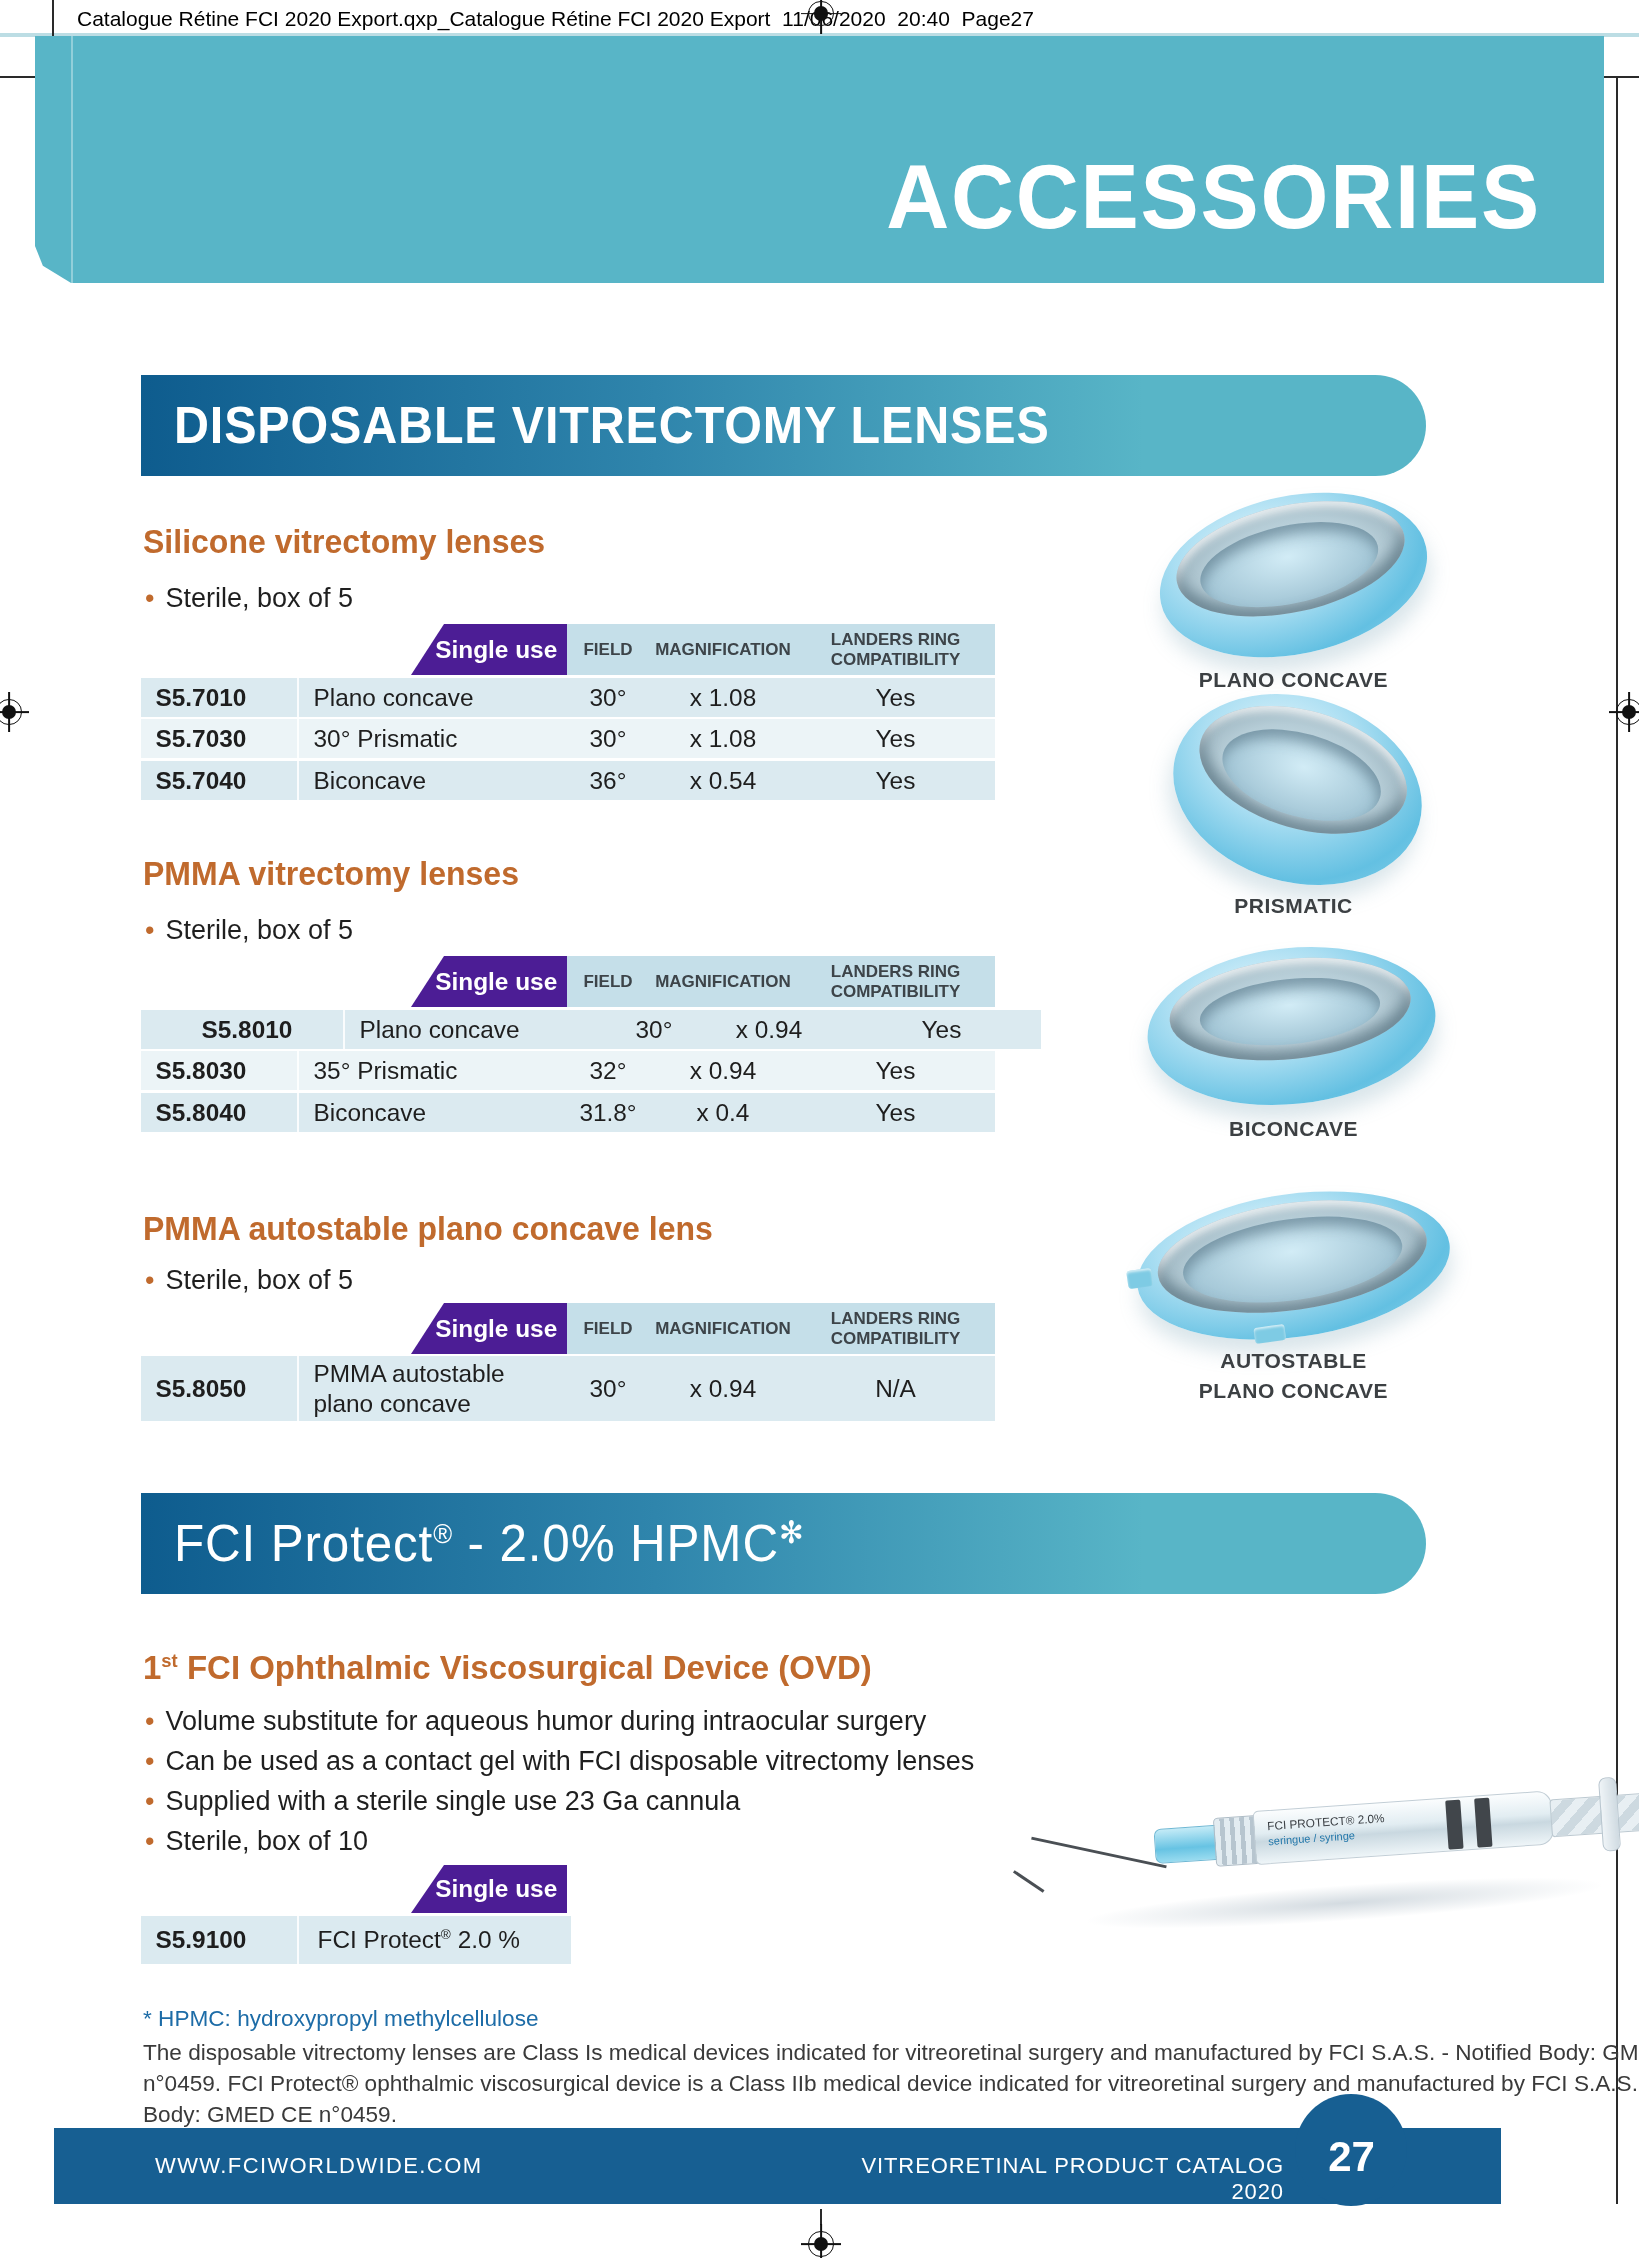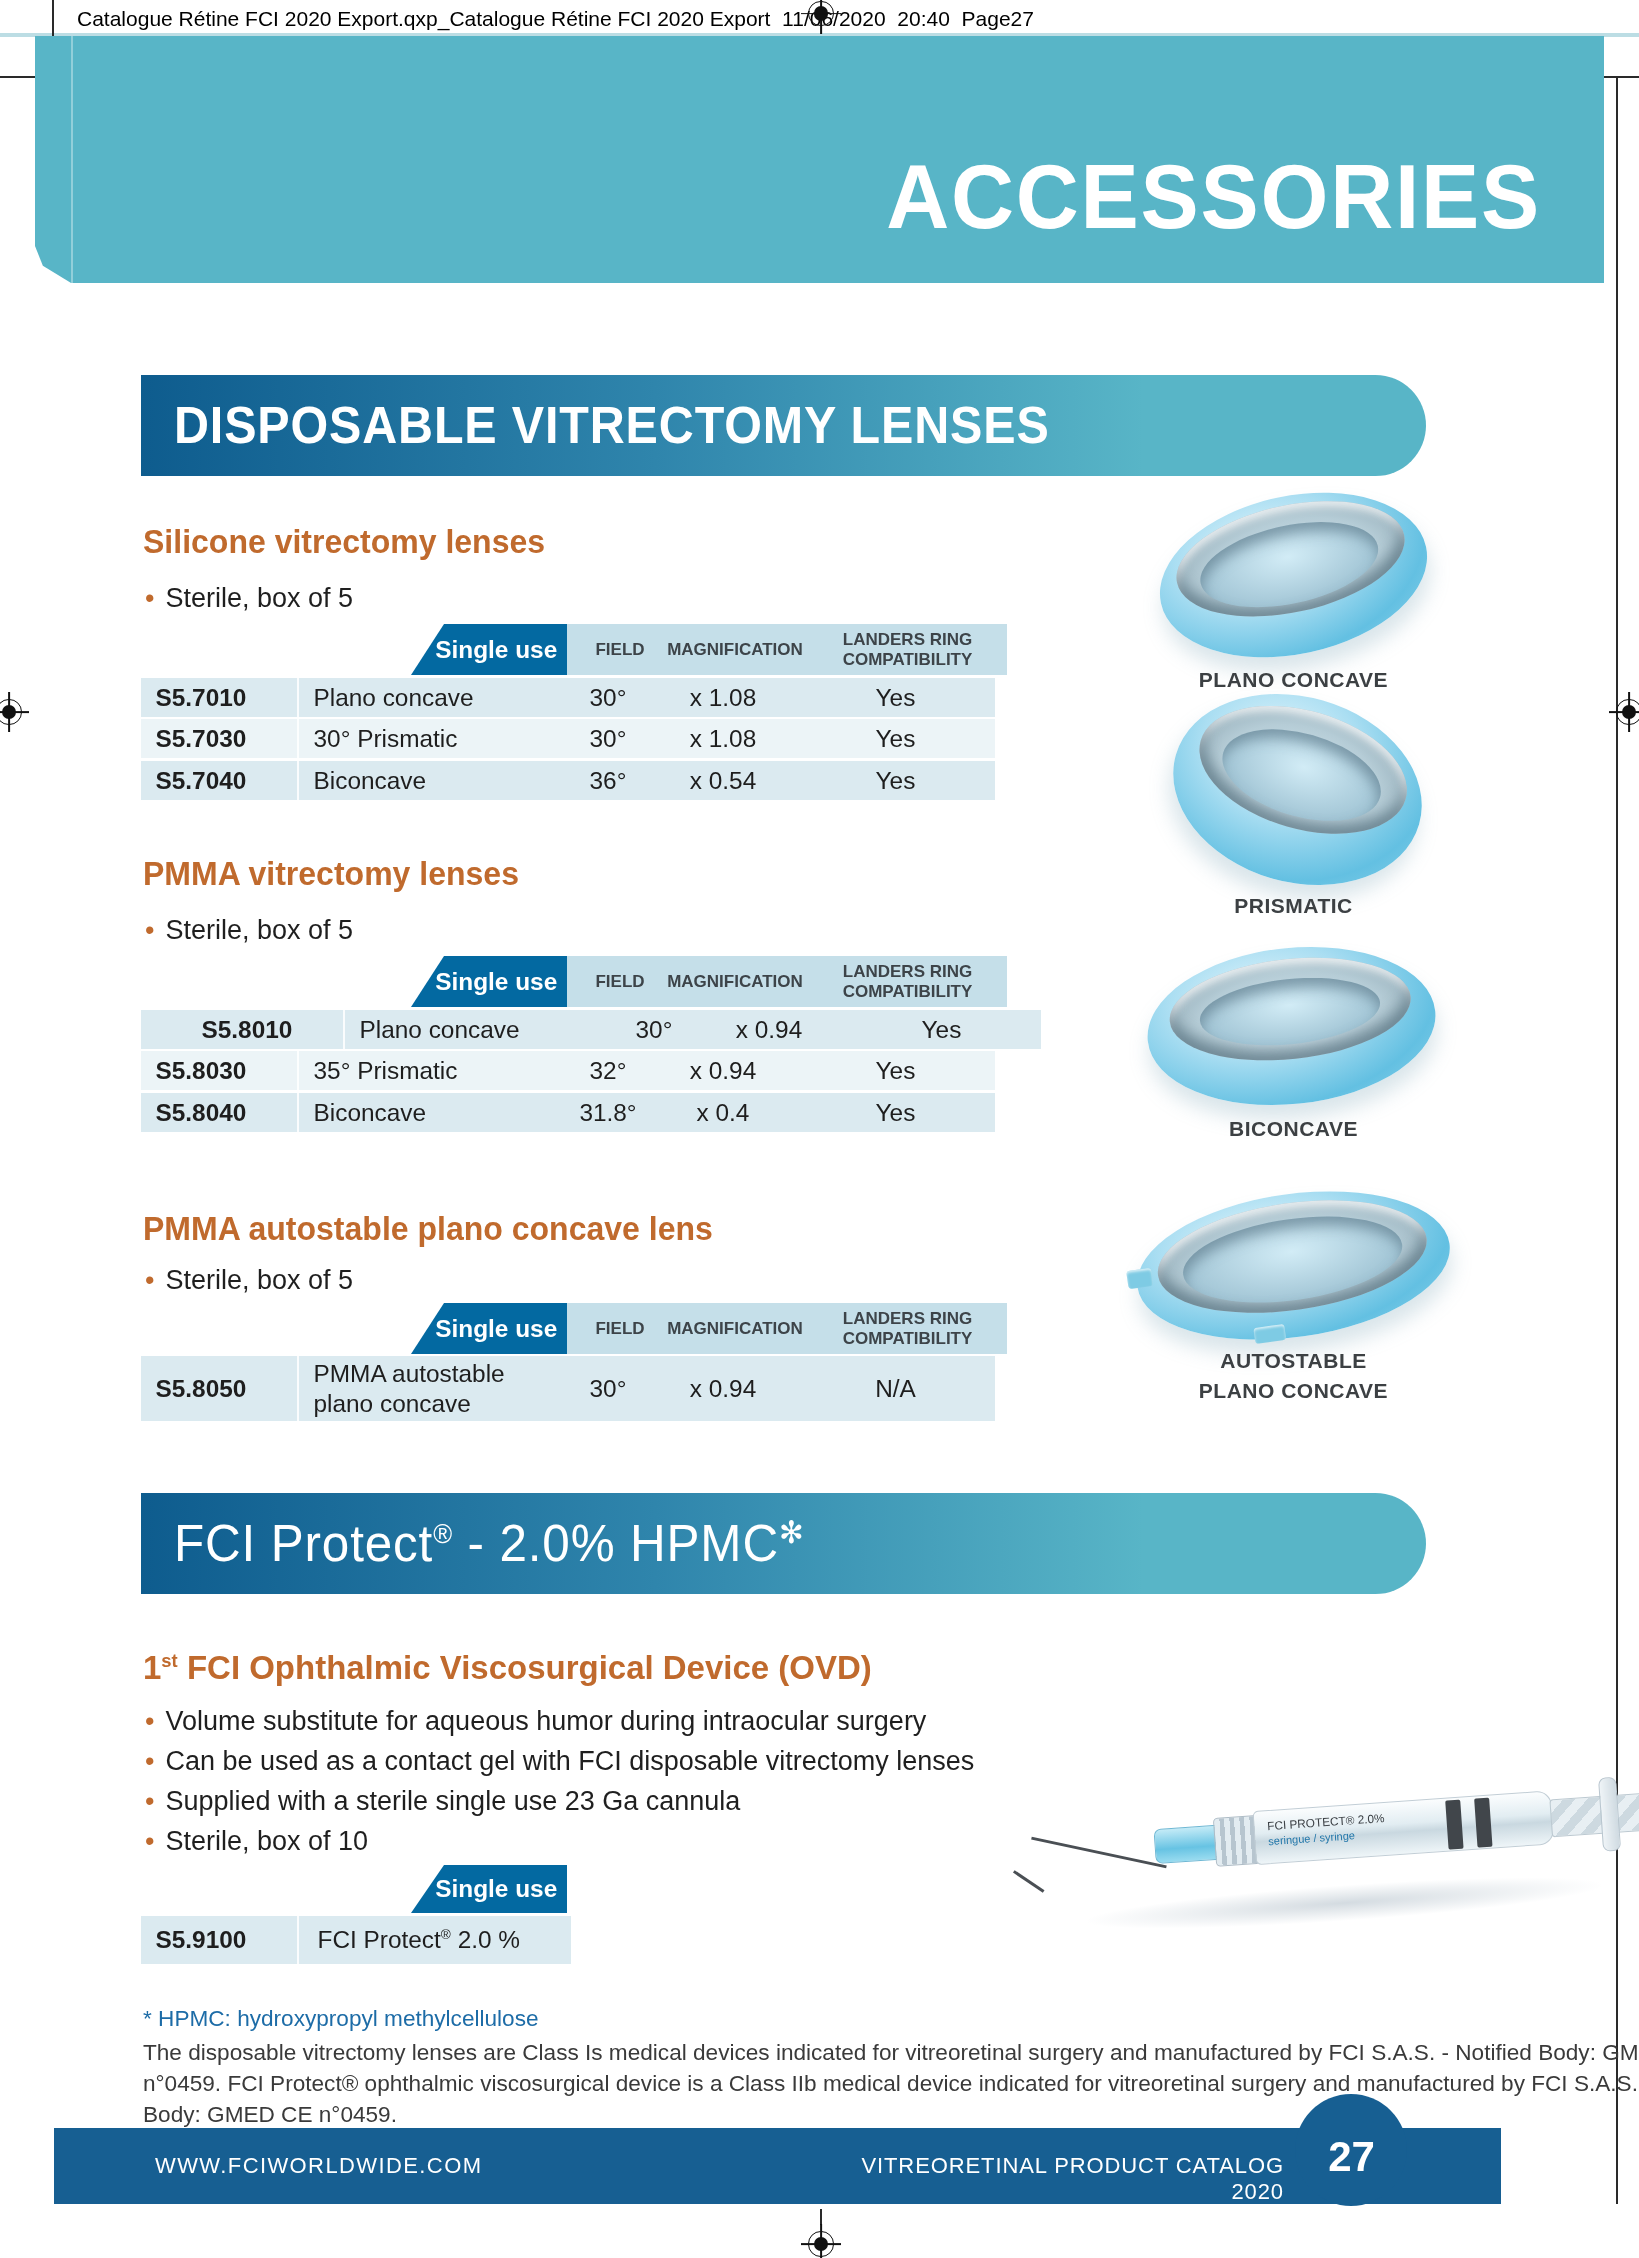--- a/index.html
+++ b/index.html
@@ -42,25 +42,25 @@
 
   
   .sec-heading{position:absolute;left:143px;font-size:33px;font-weight:bold;color:#c06a2d;
     transform:scaleX(.97);transform-origin:left center;white-space:nowrap;}
   .sec-heading sup{font-size:19px;}
   .bullet-line{position:absolute;left:145px;font-size:27px;color:#1f1f1f;white-space:nowrap;}
   .bullet-line .dot{color:#c06a2d;font-size:27px;margin-right:11px;}
 
   
   .tblhead{position:absolute;left:141px;width:854px;height:51px;}
-  .tab{position:absolute;left:270px;top:0;width:156px;height:51px;background:#0369a1;
+  .tab{position:absolute;left:270px;top:0;width:156px;height:51px;background:#4c1d95;
     clip-path:polygon(33px 0,100% 0,100% 100%,0 100%);
     display:flex;align-items:center;justify-content:center;padding-left:14.5px;box-sizing:border-box;}
   .tab span{color:#fff;font-size:24.4px;font-weight:bold;white-space:nowrap;}
-  .hcells{position:absolute;left:426px;top:0;width:428px;height:51px;background:#c5dfe9;display:flex;padding-left:12px;}
+  .hcells{position:absolute;left:426px;top:0;width:428px;height:51px;background:#c5dfe9;display:flex;}
   .hc{display:flex;align-items:center;justify-content:center;text-align:center;
     font-size:17px;font-weight:bold;color:#3d4449;line-height:1.15;}
   .hc-field{width:82px;}
   .hc-mag{width:148px;}
   .hc-landers{width:197px;padding:0 22px;box-sizing:border-box;}
   .trow{position:absolute;left:141px;width:854px;height:39px;display:flex;align-items:center;font-size:24.4px;color:#1e1e1e;}
   .trow.dark{background:#dbeaf0;}
   .trow.light{background:#ecf4f7;}
   .trow.tall{height:65px;}
   .trow.narrow{width:430px;}

